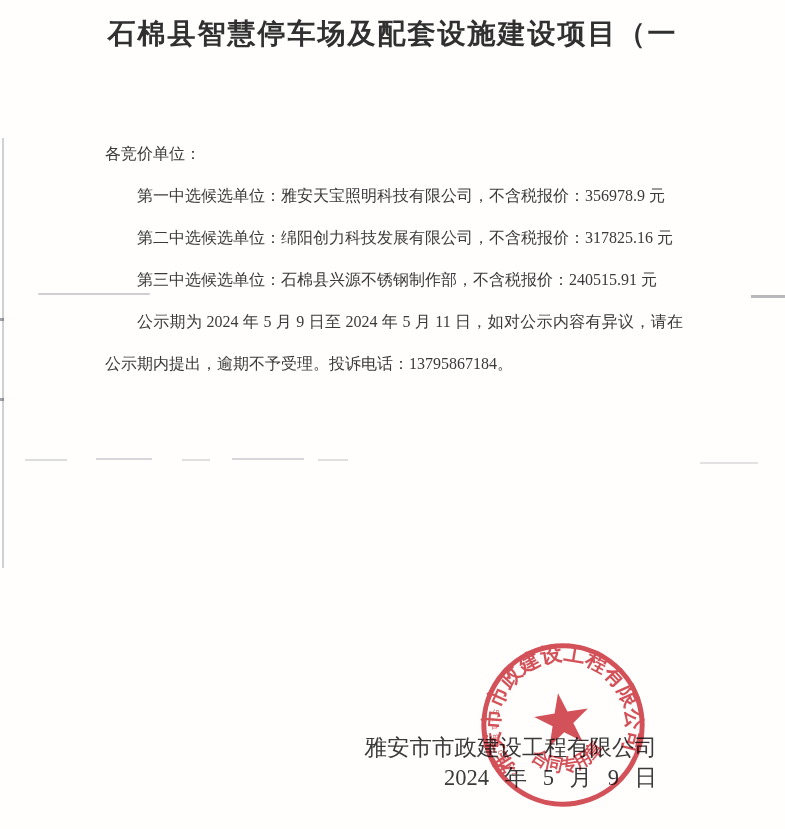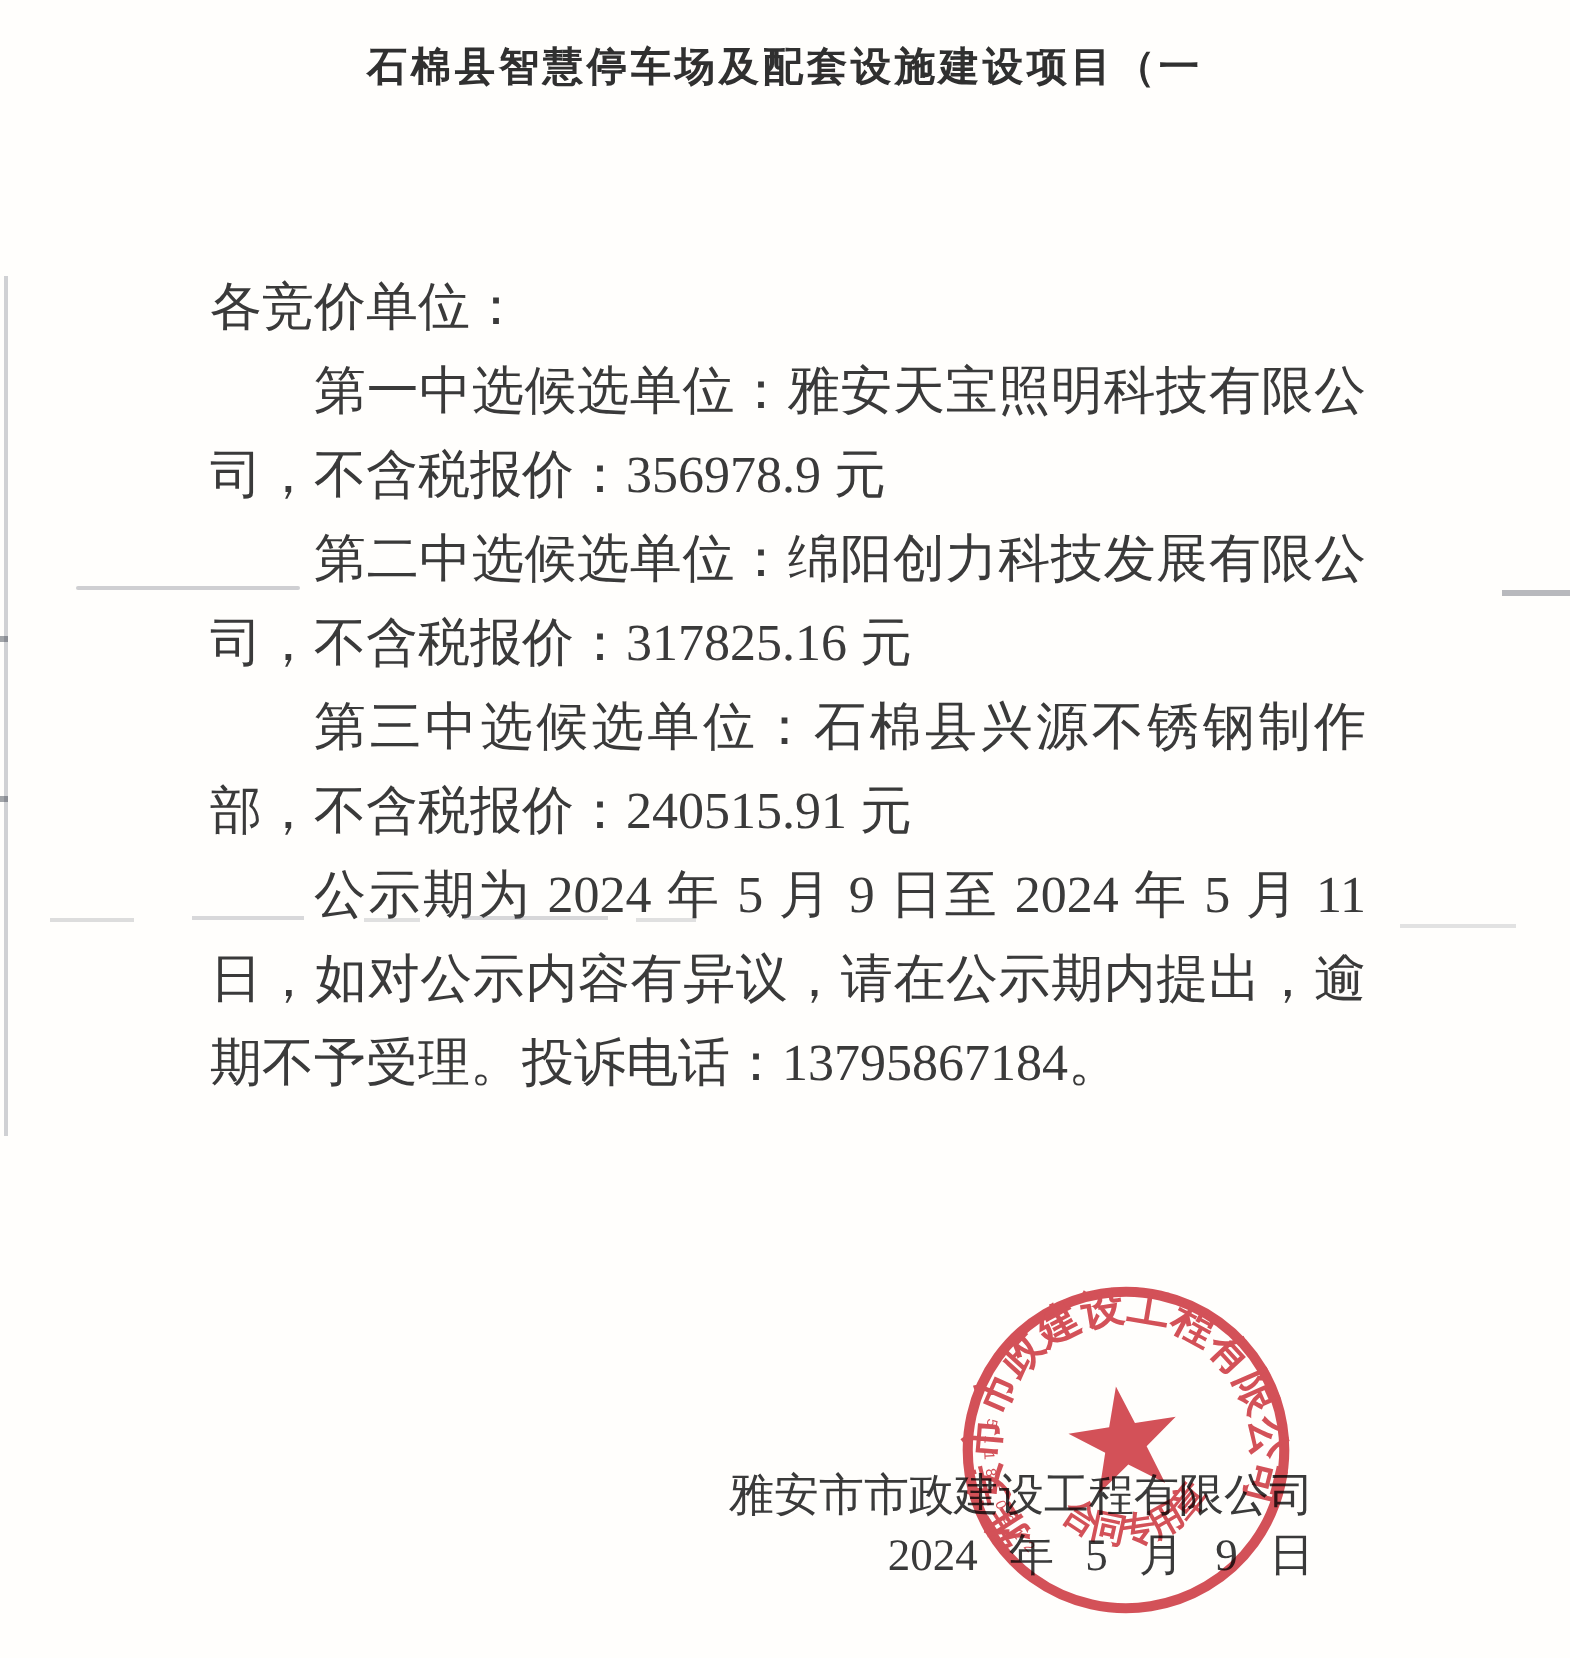--- a/index.html
+++ b/index.html
@@ -14,32 +14,32 @@
   }
   .page { position: absolute; inset: 0; }
 
   
   .title {
     position: absolute;
     top: 13px; left: 0; right: 0;
     text-align: center;
     font-family: "Liberation Sans", "DejaVu Sans", sans-serif;
     font-weight: 700;
-    font-size: 20px;
+    font-size: 28px;
     line-height: 42px;
     letter-spacing: 2px;
     color: #303030;
   }
 
   
   .body-text {
     position: absolute;
     top: 133px; left: 105px;
     width: 578px;
-    font-size: 26px;
+    font-size: 16px;
     line-height: 42px;
     text-align: justify;
     color: #3a3a3a;
   }
   .body-text p { text-indent: 2em; }
   .body-text p.no-indent { text-indent: 0; }
 
   
   .signature {
     position: absolute;

